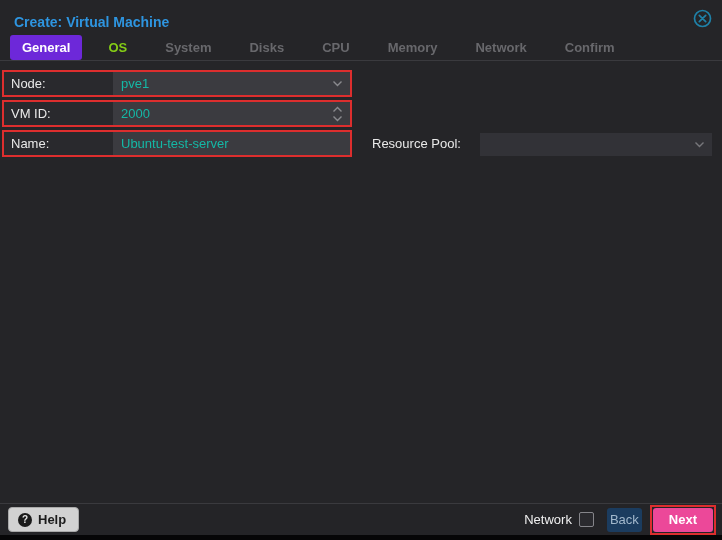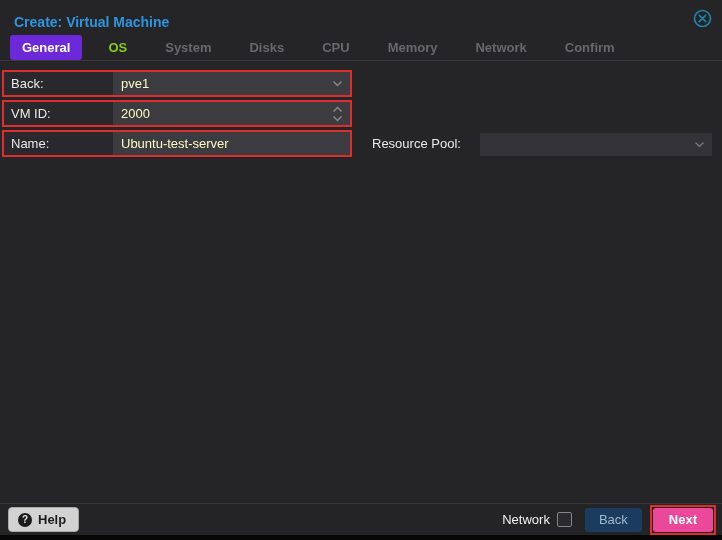--- a/index.html
+++ b/index.html
@@ -76,21 +76,21 @@
     color: #e9e9e9;
     background: #29292d;
   }
   .field-input {
     flex: 1;
     display: flex;
     align-items: center;
     background: #3b3b40;
     padding: 0 6px 0 8px;
     font-size: 13px;
-    color: #fef9c3;
+    color: #14b8a6;
     cursor: text;
   }
   .field-value { flex: 1; }
   .trigger { display: flex; align-items: center; cursor: pointer; }
   
   .rp-label {
     position: absolute;
     left: 372px; top: 75px;
     font-size: 13px;
     color: #e9e9e9;
@@ -156,21 +156,21 @@
     border: 1px solid #85858a;
     border-radius: 2px;
     cursor: pointer;
   }
   .btn {
     height: 24px;
     border: none;
     border-radius: 3px;
     font-size: 13px;
     font-family: "Liberation Sans", sans-serif;
-    padding: 0 14px;
+    padding: 0 3px;
     cursor: pointer;
   }
   .btn-back {
     background: #1b3c5f;
     color: #a2b8cc;
     margin-right: 8px;
   }
   .next-highlight {
     border: 2px solid #dd2e2e;
     padding: 1px;
@@ -213,21 +213,21 @@
   <div class="tab">Memory</div>
   <div class="tab">Network</div>
   <div class="tab">Confirm</div>
 </div>
 
 <div class="form-area">
 
   <div class="left-col">
 
     <div class="field-row">
-      <div class="field-label">Back:</div>
+      <div class="field-label">Node:</div>
       <div class="field-input">
         <span class="field-value">pve1</span>
         <span class="trigger">
           <svg width="13" height="13" viewBox="0 0 13 13">
               <path d="M2.5 4.5 L6.5 8.5 L10.5 4.5" fill="none" stroke="#8a8a8e" stroke-width="1.4"></path>
             </svg>
         </span>
       </div>
     </div>
 

